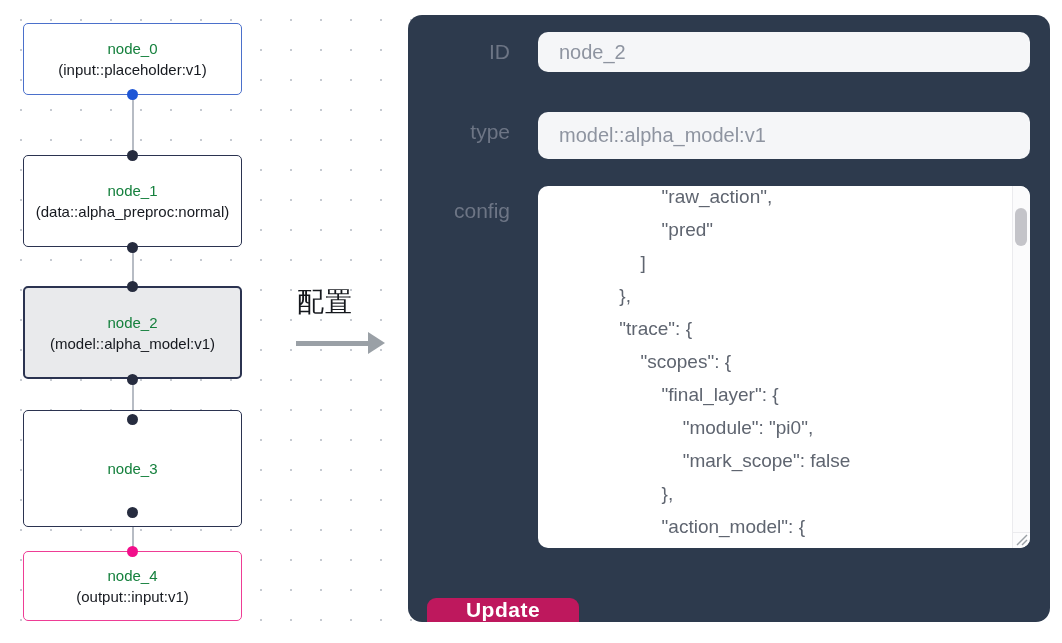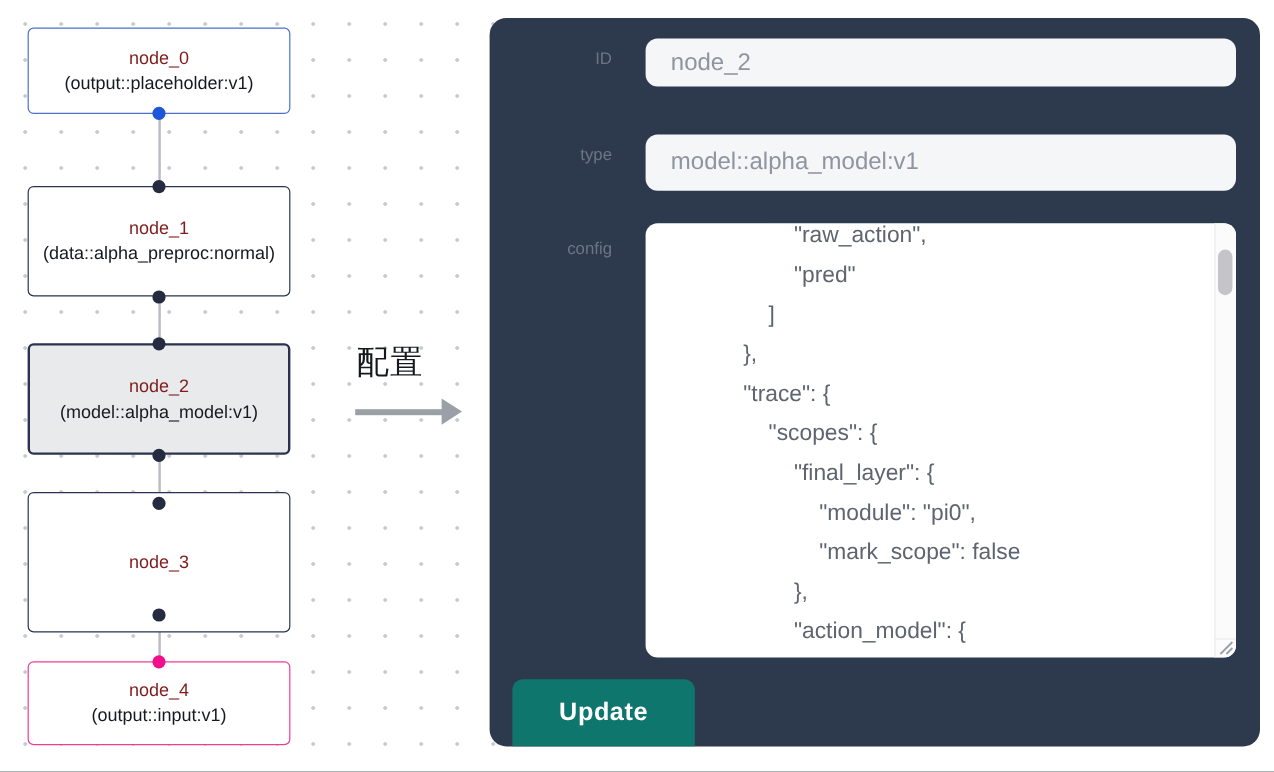--- a/index.html
+++ b/index.html
@@ -13,21 +13,21 @@
     position:relative;
   }
 
   
   .node {
     position:absolute; left:23px; width:219px;
     background:#ffffff; border:1.5px solid #2b3350; border-radius:5px;
     display:flex; flex-direction:column; align-items:center; justify-content:center;
     text-align:center; z-index:2;
   }
-  .node .nm   { font-size:15px; line-height:21px; color:#7f1d1d; }
+  .node .nm   { font-size:15px; line-height:21px; color:#15803d; }
   .node .typ  { font-size:15px; line-height:21px; color:#16191f; word-break:break-all; padding:0 9px; }
   .node-0 { top:23px;  height:72px; border-color:#4b70cb; }
   .node-1 { top:155px; height:92px; }
   .node-2 { top:286px; height:93px; background:#e9eaec; border-width:2px; }
   .node-3 { top:398px; height:117px;margin-top:12px; }
   .node-4 { top:551px; height:70px; border-color:#ee3d95; }
 
   .edge { position:absolute; left:131.5px; width:2px; background:#b7bcc4; z-index:1; }
   .e0 { top:94px;  height:61px; }
   .e1 { top:247px; height:39px; }
@@ -50,21 +50,21 @@
   .arrow-head  { position:absolute; left:368px; top:332px; width:0; height:0;
     border-left:17px solid #9aa0a6; border-top:11.5px solid transparent; border-bottom:11.5px solid transparent; }
 
   
   .panel {
     position:absolute; left:408px; top:15px; width:642px; height:607px;
     background:#2d3a4d; border-radius:14px; overflow:hidden; z-index:4;
   }
   .f-label {
     position:absolute; left:0; width:102px; text-align:right;
-    font-size:14px; color:#6d7585;
+    font-size:21px; color:#6d7585;
   }
   .lbl-id     { top:25px; }
   .lbl-type   { top:105px; }
   .lbl-config { top:184px; }
 
   .f-input {
     position:absolute; left:130px; width:492px; height:40px;
     background:#f5f6f8; border:none; outline:none; border-radius:10px;
     font-family:"Liberation Sans", sans-serif;
     font-size:20px; color:#8e94a0; padding:0 0 0 21px;
@@ -91,39 +91,39 @@
     position:absolute; right:3px; top:22px; width:12px; height:38px;
     background:#c4c4c9; border-radius:6px;
   }
   .sb-corner {
     position:absolute; right:0; bottom:0; width:18px; height:16px;
     background:#fcfcfd; border-left:1px solid #ebebee; border-top:1px solid #ebebee;
   }
   .resize-handle { position:absolute; right:2px; bottom:2px; }
 
   .update-btn {
-    position:absolute; left:19px; bottom:0; width:152px; height:56px;
-    background:#0f766e; border:none; border-radius:9px 9px 0 0;
+    position:absolute; left:19px; bottom:0; width:152px; height:24px;
+    background:#be185d; border:none; border-radius:9px 9px 0 0;
     color:#ffffff; font-family:"Liberation Sans", sans-serif;
     font-size:21px; font-weight:600; letter-spacing:0.5px; cursor:pointer;
   }
 </style>
 </head>
 <body>
 
 <div>
 
   <div class="edge e0"></div>
   <div class="edge e1"></div>
   <div class="edge e2"></div>
   <div class="edge e3"></div>
 
   <div class="node node-0">
     <div class="nm">node_0</div>
-    <div class="typ">(output::placeholder:v1)</div>
+    <div class="typ">(input::placeholder:v1)</div>
   </div>
   <div class="node node-1">
     <div class="nm">node_1</div>
     <div class="typ">(data::alpha_preproc:normal)</div>
   </div>
   <div class="node node-2">
     <div class="nm">node_2</div>
     <div class="typ">(model::alpha_model:v1)</div>
   </div>
   <div class="node node-3">

